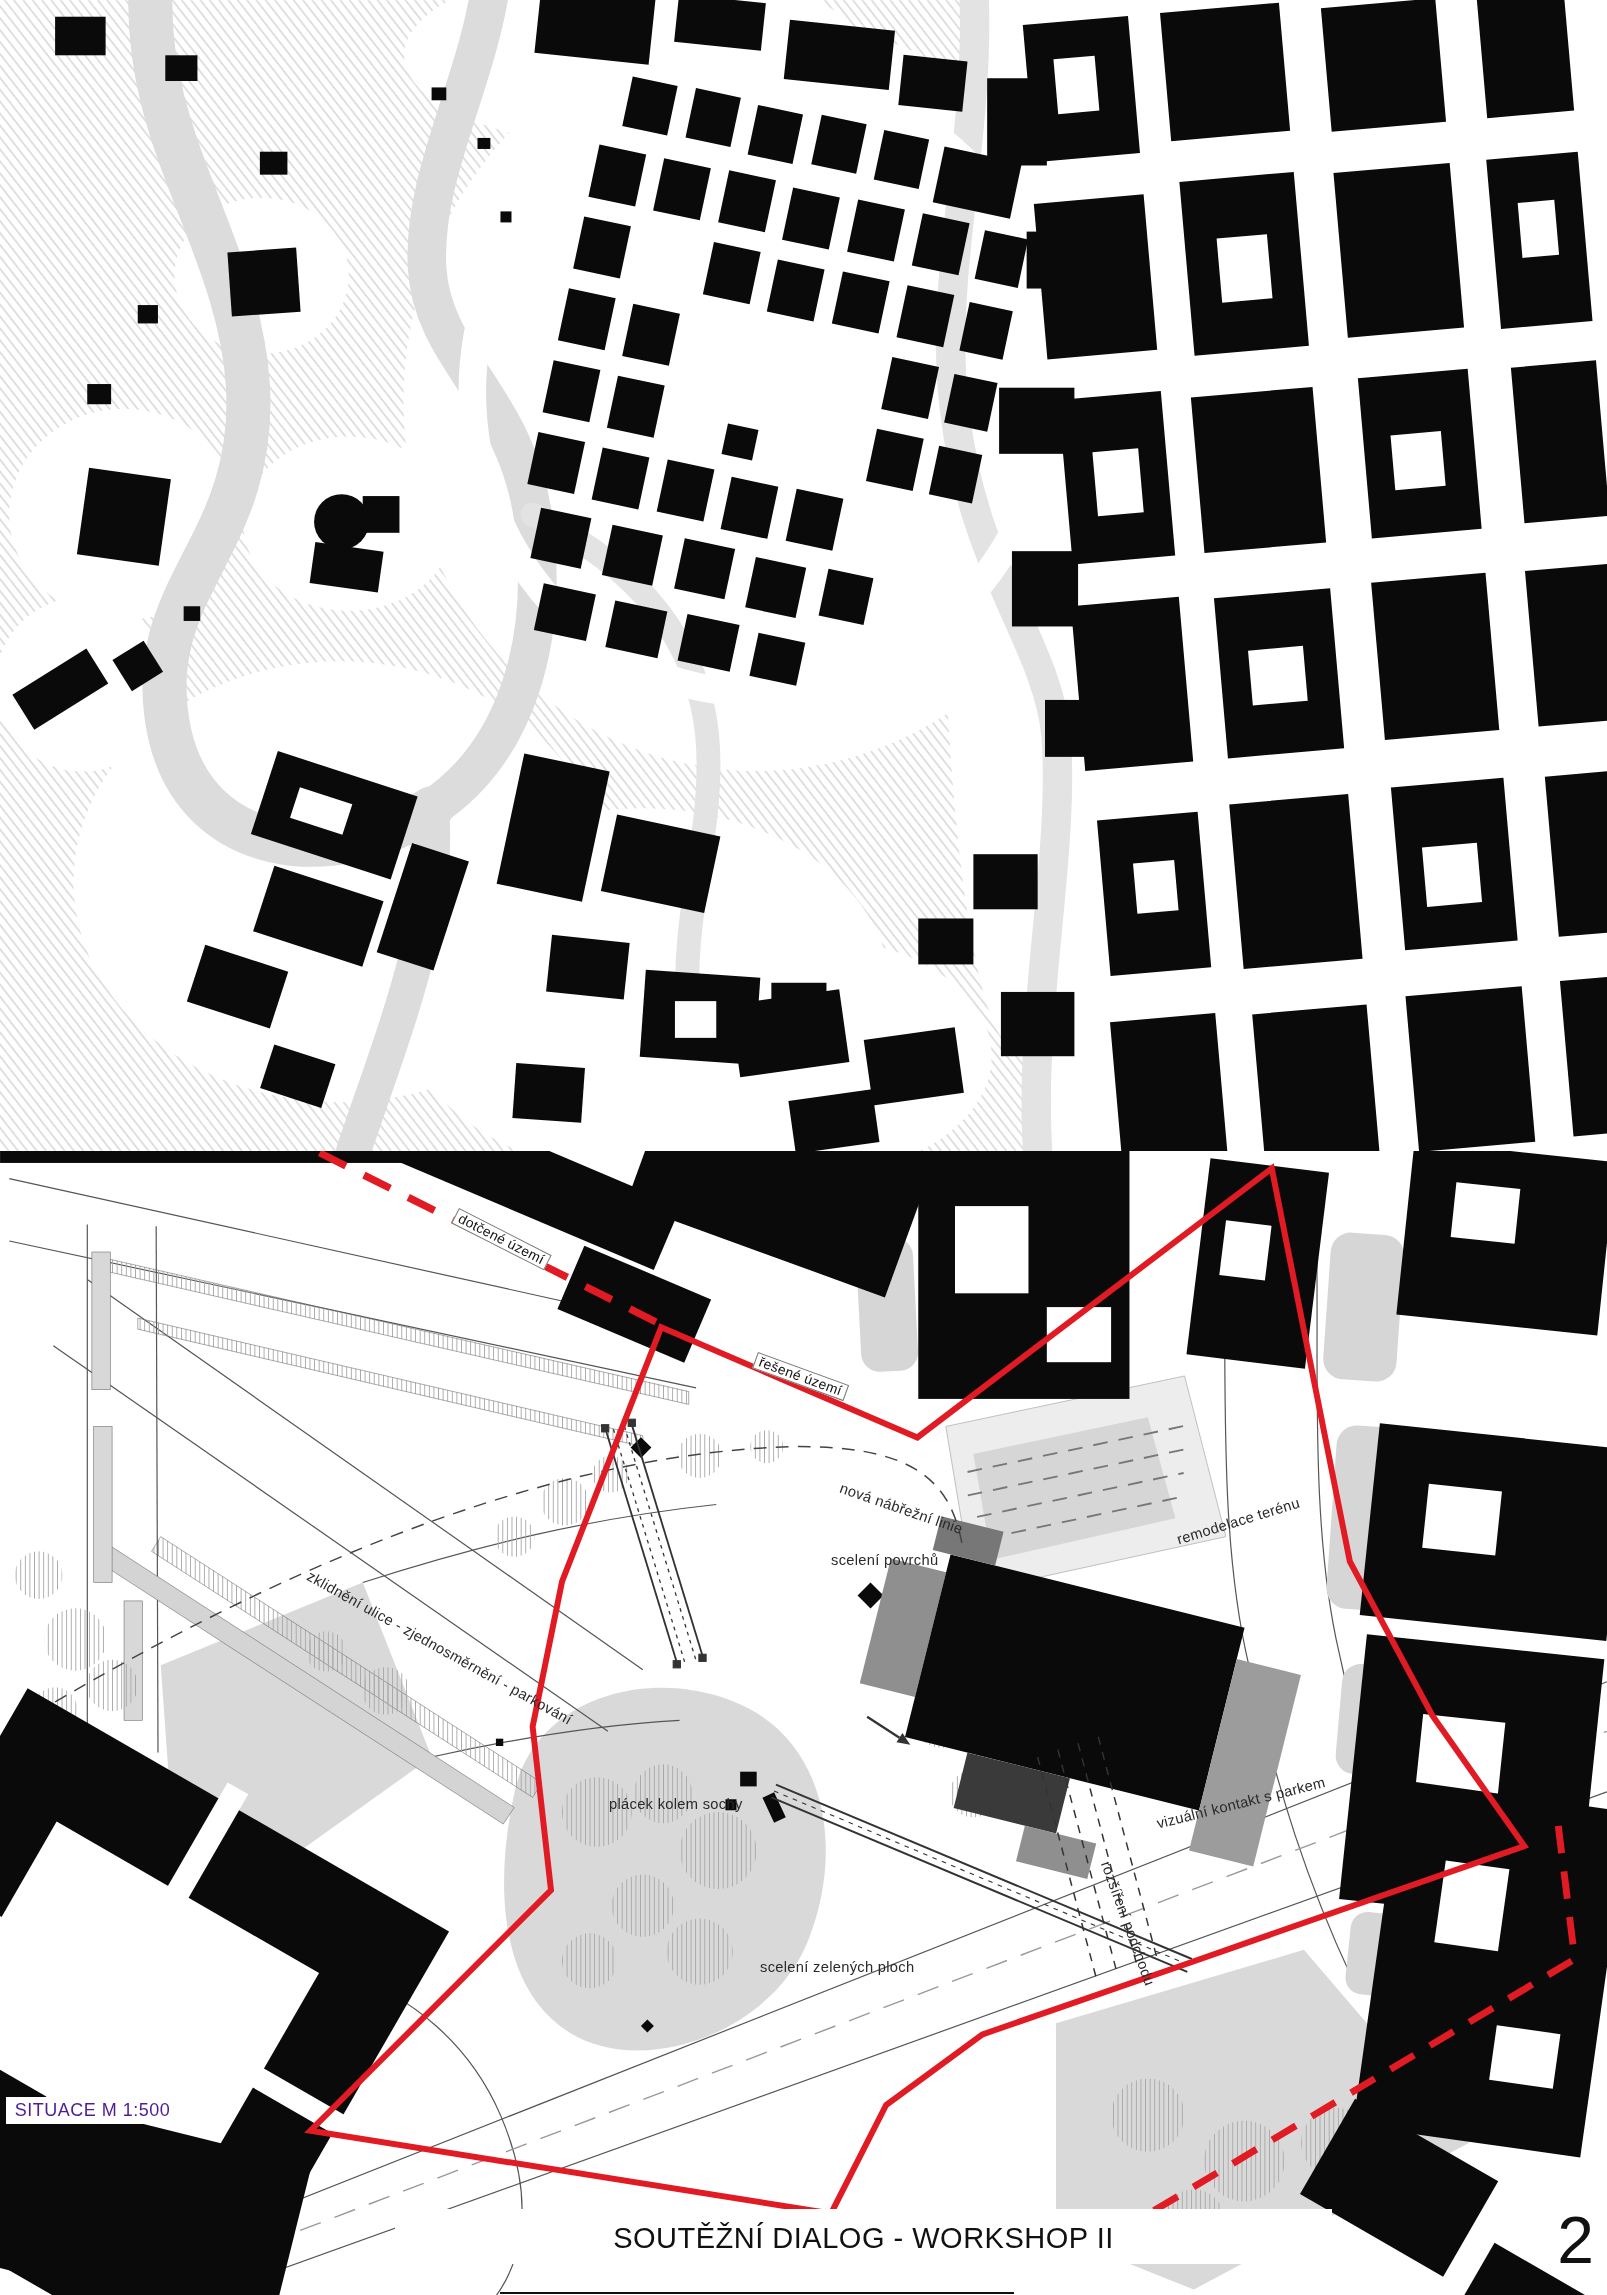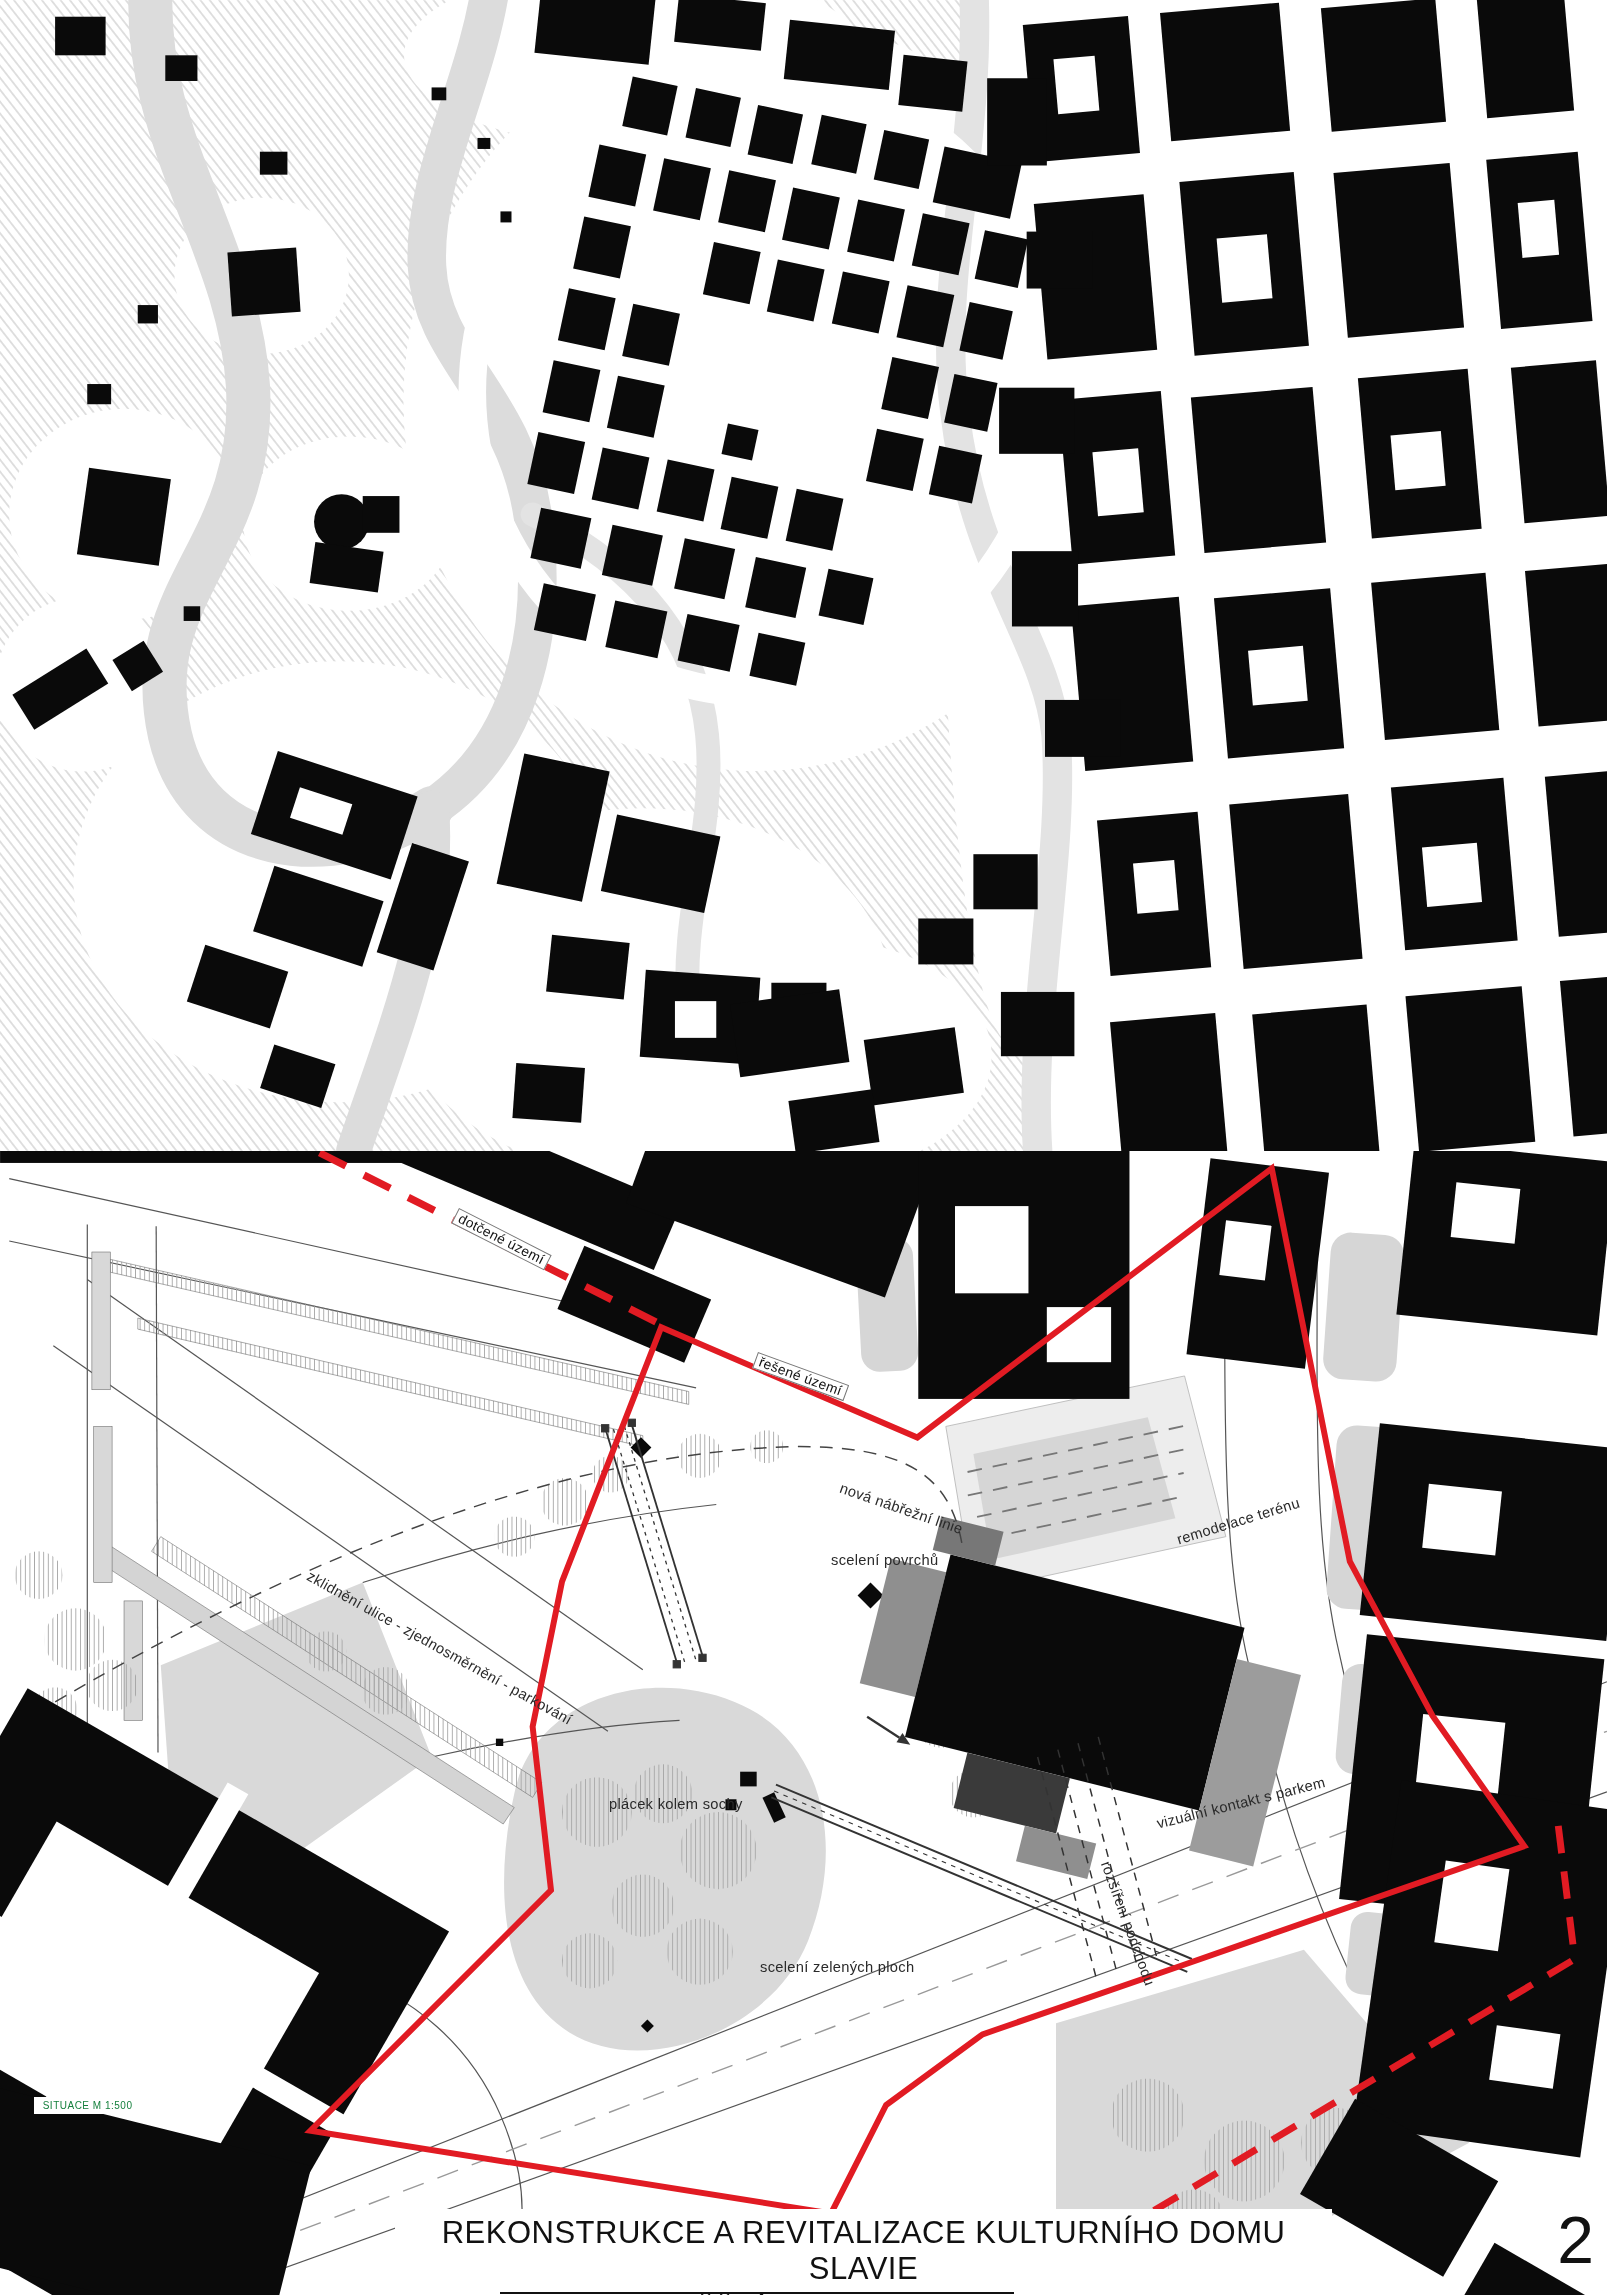--- a/index.html
+++ b/index.html
@@ -5,21 +5,21 @@
   html,body{margin:0;padding:0;background:#fff;}
   .board{position:relative;width:1607px;height:2296px;background:#fff;overflow:hidden;
          font-family:"Liberation Sans",sans-serif;}
   .board svg{position:absolute;left:0;display:block;}
   #topmap{top:0;}
   #sitemap{top:1151px;}
   .map-label{position:absolute;font-size:14.7px;color:#2a2a2a;white-space:nowrap;
              transform-origin:left top;letter-spacing:0.3px;}
   .map-label.boxed{background:#fff;border:0.9px solid #777;padding:0 3.7px;font-size:13.8px;color:#111;}
   .scale-badge{position:absolute;left:5.5px;top:2097px;background:#fff;padding:2.8px 9.2px;
-               font-size:10px;color:#15803d;letter-spacing:0.5px;margin-left:28px;}
+               font-size:18px;color:#4c1d95;letter-spacing:0.5px;}
   .title-block{position:absolute;left:395px;top:2209px;width:937px;background:#fff;
                text-align:center;padding:5.5px 0 9.2px 0;}
   .title-line1{font-size:31px;font-weight:300;color:#111;letter-spacing:0.5px;}
   .title-line2{font-size:29px;font-weight:300;color:#111;letter-spacing:0.5px;margin-top:7.3px;}
   .page-number{position:absolute;right:13px;top:2202px;font-size:66px;font-weight:300;color:#111;}
   .bottom-rule{position:absolute;left:500px;top:2292px;width:514px;height:1.8px;background:#111;}
 </style>
 </head>
 <body>
 
@@ -433,21 +433,20 @@
 <div class="map-label" style="left:1175px;top:1532px;transform:rotate(-17deg);">remodelace terénu</div>
 <div class="map-label" style="left:312px;top:1568px;transform:rotate(29deg);">zklidnění ulice - zjednosměrnění - parkování</div>
 <div class="map-label" style="left:609px;top:1796px;">plácek kolem sochy</div>
 <div class="map-label" style="left:719px;top:1959px;margin-left:41px;">scelení zelených ploch</div>
 <div class="map-label" style="left:1155px;top:1816px;transform:rotate(-14deg);">vizuální kontakt s parkem</div>
 <div class="map-label" style="left:1113px;top:1859px;transform:rotate(70deg);">rozšíření podchodu</div>
 
 <div class="scale-badge">SITUACE M 1:500</div>
 
 <div class="title-block">
-  <div class="title-line1">REKONSTRUKCE A REVITALIZACE KULTURNÍHO DOMU SLAVIE</div>
   <div class="title-line2">SOUTĚŽNÍ DIALOG - WORKSHOP II</div>
 </div>
 <div class="bottom-rule"></div>
 
 <div class="page-number">2</div>
 
 </div>
 
 
 </body></html>

